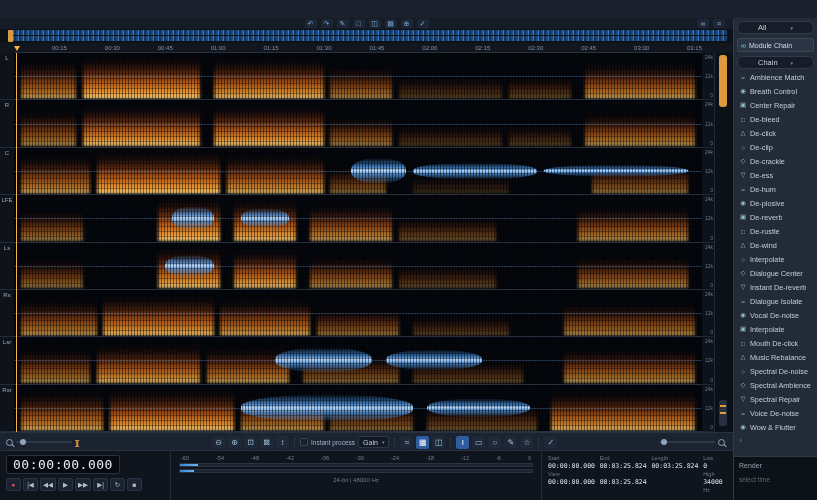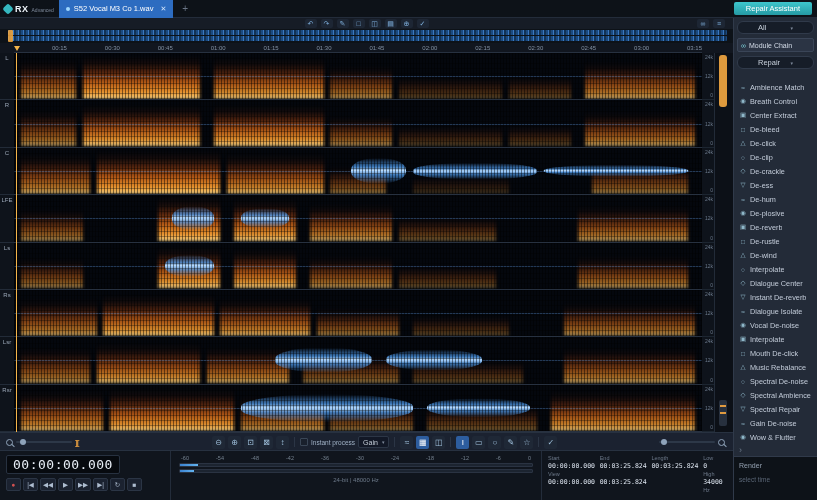--- a/index.html
+++ b/index.html
@@ -124,50 +124,36 @@
   
   #sidebar{position:absolute;top:18px;left:733px;width:84px;height:482px;background:#232b38;
     border-left:1px solid #303a4a;padding:3px;font-size:7.5px}
   .side-dd{height:13px;background:#161d28;border:1px solid #303a4a;border-radius:6px;
     display:flex;align-items:center;justify-content:space-between;padding:0 20px;color:#c6cfda}
   .side-dd .caret{font-size:5px;color:#7e8a9b}
   #module-chain{margin-top:4px;height:14px;background:#2b3444;border:1px solid #3a4557;
     border-radius:2px;display:flex;align-items:center;gap:3px;padding:0 3px;color:#d4dce8;font-size:7px}
   #module-chain .mc-ic{color:#7fd3dc;font-size:7px}
   #category{margin-top:4px}
-  #module-list{margin-top:11px;overflow:hidden}
+  #module-list{margin-top:1px;overflow:hidden}
   .mod-item{height:14px;display:flex;align-items:center;gap:3px;color:#c3ccd9;
     padding-left:2px;white-space:nowrap;overflow:hidden}
   .mod-ic{width:8px;text-align:center;color:#8fb7c9;font-size:6.5px;flex:none}
   .mod-lb{font-size:7.3px;overflow:hidden;text-overflow:ellipsis}
   #side-footer{height:12px;display:flex;align-items:center;color:#6d7a8a;font-size:9px;padding-left:2px}
   #corner{position:absolute;bottom:0;left:0;right:0;height:44px;background:#0d1218;
     border-top:1px solid #303a4a;padding:5px 5px}
   #corner-title{font-size:7px;color:#93a0b0}
   #corner-hint{font-size:6.5px;color:#5a6676;margin-top:7px}
 </style>
 </head>
 <body>
 
 <div id="app">
 
-  <div id="titlebar">
-    <div id="logo">
-      <span class="logo-mark"></span>
-      <span class="logo-text">RX</span>
-      <span class="logo-sub">Advanced</span>
-    </div>
-    <div class="tab">
-      <span class="tab-dot"></span>
-      <span>S52 Vocal M3 Co 1.wav</span>
-      <span class="tab-close">✕</span>
-    </div>
-    <div class="tab-add">+</div>
-    <button id="assistant">Repair Assistant</button>
-  </div>
 
   <div id="toprow">
     <div id="top-icons">
         <span class="tpi">↶</span>
         <span class="tpi">↷</span>
         <span class="tpi">✎</span>
         <span class="tpi">□</span>
         <span class="tpi">◫</span>
         <span class="tpi">▤</span>
         <span class="tpi">⊕</span>
@@ -471,35 +457,35 @@
   <div id="sidebar">
     <div class="side-dd">
       <span>All</span>
       <span class="caret">▾</span>
     </div>
     <div id="module-chain">
       <span class="mc-ic">∞</span>
       <span>Module Chain</span>
     </div>
     <div class="side-dd" id="category">
-      <span>Repair</span>
+      <span>Chain</span>
       <span class="caret">▾</span>
     </div>
     <div id="module-list">
         <div class="mod-item">
           <span class="mod-ic">≈</span>
           <span class="mod-lb">Ambience Match</span>
         </div>
         <div class="mod-item">
           <span class="mod-ic">◉</span>
           <span class="mod-lb">Breath Control</span>
         </div>
         <div class="mod-item">
           <span class="mod-ic">▣</span>
-          <span class="mod-lb">Center Extract</span>
+          <span class="mod-lb">Center Repair</span>
         </div>
         <div class="mod-item">
           <span class="mod-ic">□</span>
           <span class="mod-lb">De-bleed</span>
         </div>
         <div class="mod-item">
           <span class="mod-ic">△</span>
           <span class="mod-lb">De-click</span>
         </div>
         <div class="mod-item">
@@ -573,21 +559,21 @@
         <div class="mod-item">
           <span class="mod-ic">◇</span>
           <span class="mod-lb">Spectral Ambience</span>
         </div>
         <div class="mod-item">
           <span class="mod-ic">▽</span>
           <span class="mod-lb">Spectral Repair</span>
         </div>
         <div class="mod-item">
           <span class="mod-ic">≈</span>
-          <span class="mod-lb">Gain De-noise</span>
+          <span class="mod-lb">Voice De-noise</span>
         </div>
         <div class="mod-item">
           <span class="mod-ic">◉</span>
           <span class="mod-lb">Wow &amp; Flutter</span>
         </div>
       </div>
     <div id="side-footer">›</div>
     <div id="corner">
       <div id="corner-title">Render</div>
       <div id="corner-hint">select time</div>

